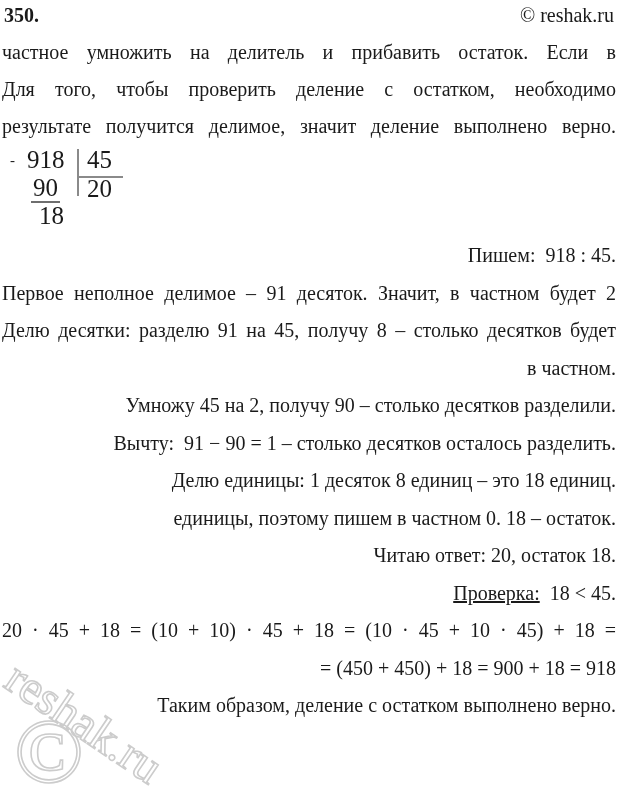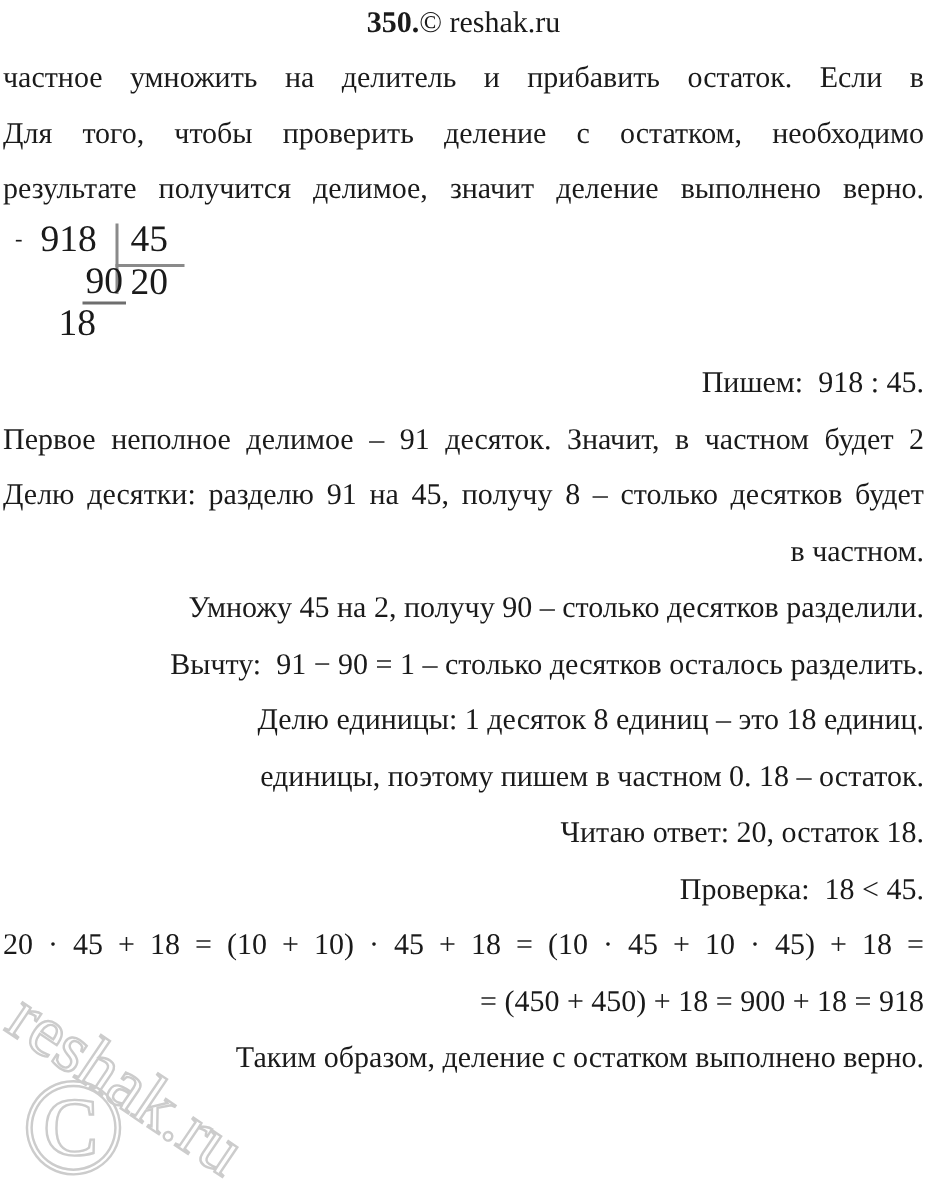--- a/index.html
+++ b/index.html
@@ -6,40 +6,40 @@
   .page {
     position:relative;
     width:619px; height:789px;
     background:#ffffff;
     overflow:hidden;
     font-family:"Liberation Serif", serif;
     color:#1a1a1a;
   }
   .content { position:relative; z-index:1; padding:3px 3px 0 2px; }
   .header-row {
-    display:flex; justify-content:center; align-items:flex-start;
+    display:flex; justify-content:space-between; align-items:flex-start;
     height:31px; font-size:20px; line-height:24px;
   }
   .problem-number { font-weight:bold; padding-left:2px; }
   .copyright { padding-right:2px; }
   .line { font-size:20px; line-height:37px; }
   .sol .line { line-height:37.5px; }
   .just { text-align:justify; text-align-last:justify; }
   .nl { white-space:pre-wrap;text-align:right; }
-  .ul { }
+  .ul { text-decoration:underline; }
 
   
   .division { position:relative; height:92px; font-size:25px; line-height:1; }
   .division span { position:absolute; }
   .dv-minus { left:8px; top:8px; font-size:15px; }
   .dv-dividend { left:25px; top:2px; }
   .dv-vline { left:75px; top:4px; width:2px; height:47px; background:#8a8a8a; }
   .dv-divisor { left:85px; top:2px; }
   .dv-hline { left:75px; top:31px; width:46px; height:2px; background:#8a8a8a; }
-  .dv-sub { left:29px; top:30px; border-bottom:2px solid #6e6e6e; padding:0 2px 1px 2px;margin-left:24px; }
+  .dv-sub { left:29px; top:30px; border-bottom:2px solid #6e6e6e; padding:0 2px 1px 2px; }
   .dv-quotient { left:85px; top:31px; }
   .dv-remainder { left:37px; top:58px; }
 
   
   .watermark { position:absolute; left:-2px; top:634px; z-index:0; pointer-events:none; }
 </style>
 </head>
 <body>
 
 <div class="page">

